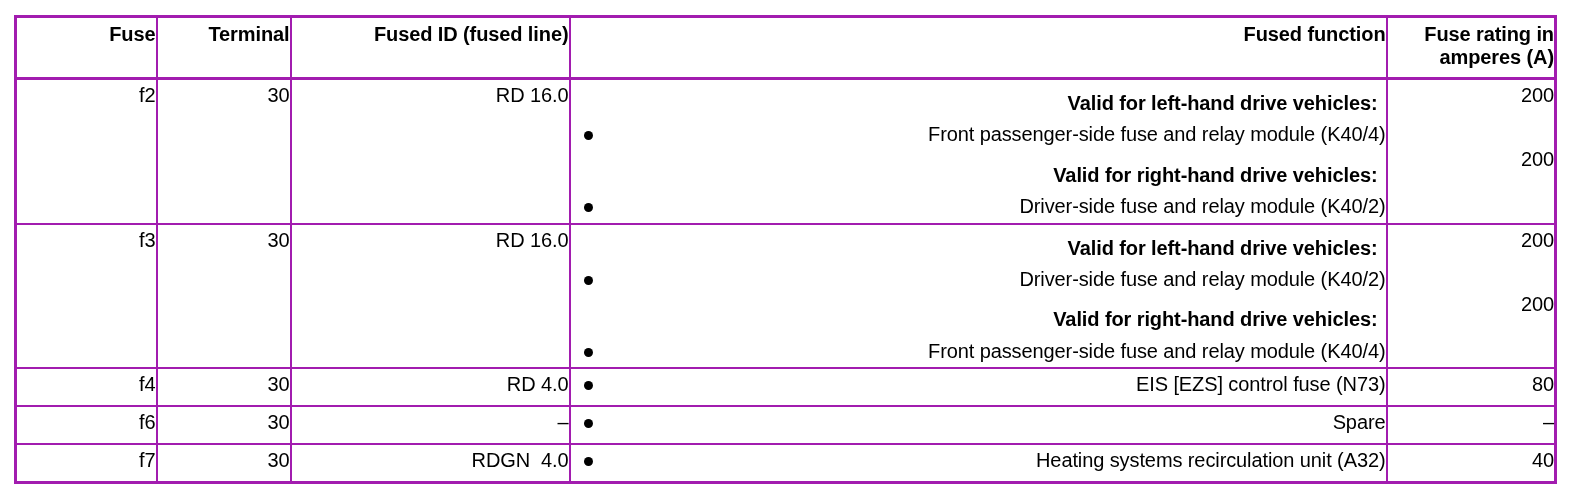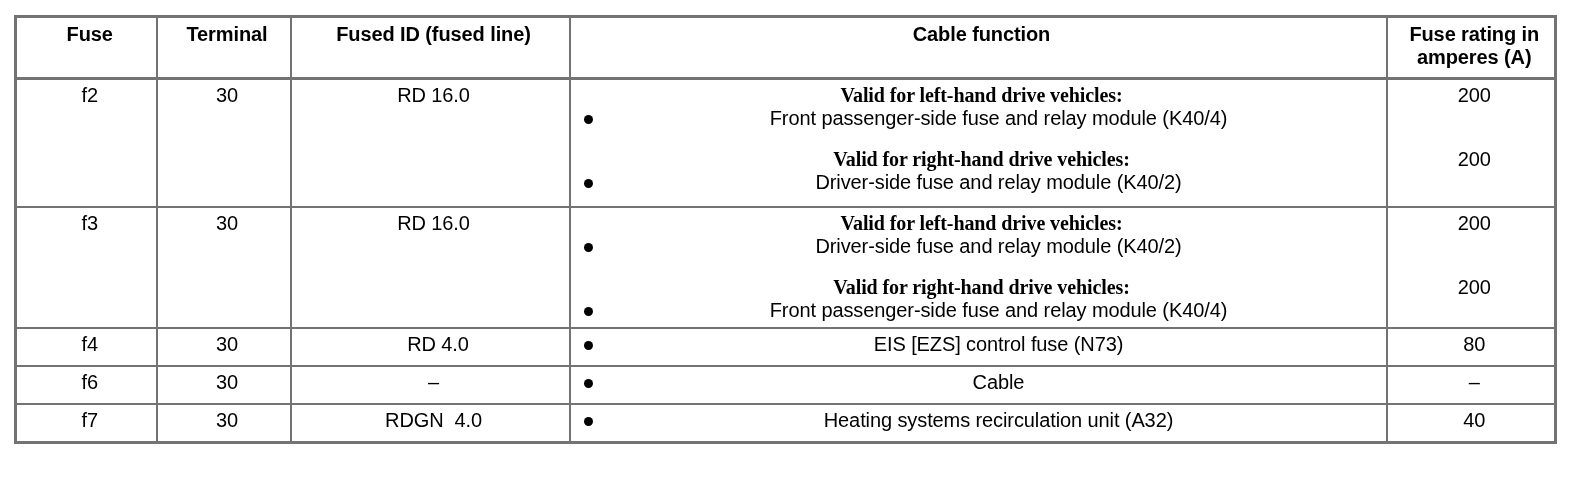--- a/index.html
+++ b/index.html
@@ -31,27 +31,27 @@
   }
 
   table.fuse-table col.c-fuse     { width: 141px; }
   table.fuse-table col.c-terminal { width: 134px; }
   table.fuse-table col.c-cable    { width: 279px; }
   table.fuse-table col.c-function { width: 817px; }
   table.fuse-table col.c-rating   { width: 169px; }
 
   table.fuse-table th,
   table.fuse-table td {
-    border: 2px solid #737373;
+    border: 2px solid #a21caf;
     vertical-align: top;
     padding: 4px 0 4px 7px;
     font-size: 20px;
     line-height: 1.17;
     font-weight: normal;
-    text-align: center;
+    text-align: right;
     letter-spacing: -0.1px;
   }
 
   table.fuse-table thead th {
     font-weight: bold;
     border-bottom-width: 3px;
     height: 50px;
     padding-top: 5px;
   }
 
@@ -79,22 +79,21 @@
     left: 6px;
     top: 8px;
     width: 9px;
     height: 9px;
     border-radius: 50%;
     background: #000;
   }
   .fn-heading {
     font-weight: bold;
     line-height: 1.17;
-    margin: 0;
-    font-family: Liberation Serif, serif;
+    margin: 8px;
   }
   .fn-group + .fn-group { margin-top: 17px; }
 
   
   .rating-val { display: block; line-height: 1.17; }
   .rating-val + .rating-val { margin-top: 41px; }
 
   .row-tall td { height: 118px; }
   .row-tall-2 td { height: 109px; }
   .row-short td { height: 28px; }
@@ -109,21 +108,21 @@
       <col class="c-terminal">
       <col class="c-cable">
       <col class="c-function">
       <col class="c-rating">
     </colgroup>
     <thead>
       <tr>
         <th>Fuse</th>
         <th>Terminal</th>
         <th>Fused ID (fused line)</th>
-        <th>Cable function</th>
+        <th>Fused function</th>
         <th>Fuse rating in amperes (A)</th>
       </tr>
     </thead>
     <tbody id="table-body">
         <tr class="row-tall">
           <td>f2</td>
           <td>30</td>
           <td style="white-space: pre;">RD 16.0</td>
           <td>
             <div class="fn-group">
@@ -182,21 +181,21 @@
             <span class="rating-val">80</span>
           </td>
         </tr>
         <tr class="row-short">
           <td>f6</td>
           <td>30</td>
           <td style="white-space: pre;">–</td>
           <td>
             <div class="fn-group">
               <ul class="fn-list">
-                <li class="fn-item">Cable</li>
+                <li class="fn-item">Spare</li>
               </ul>
             </div>
           </td>
           <td>
             <span class="rating-val">–</span>
           </td>
         </tr>
         <tr class="row-short">
           <td>f7</td>
           <td>30</td>

